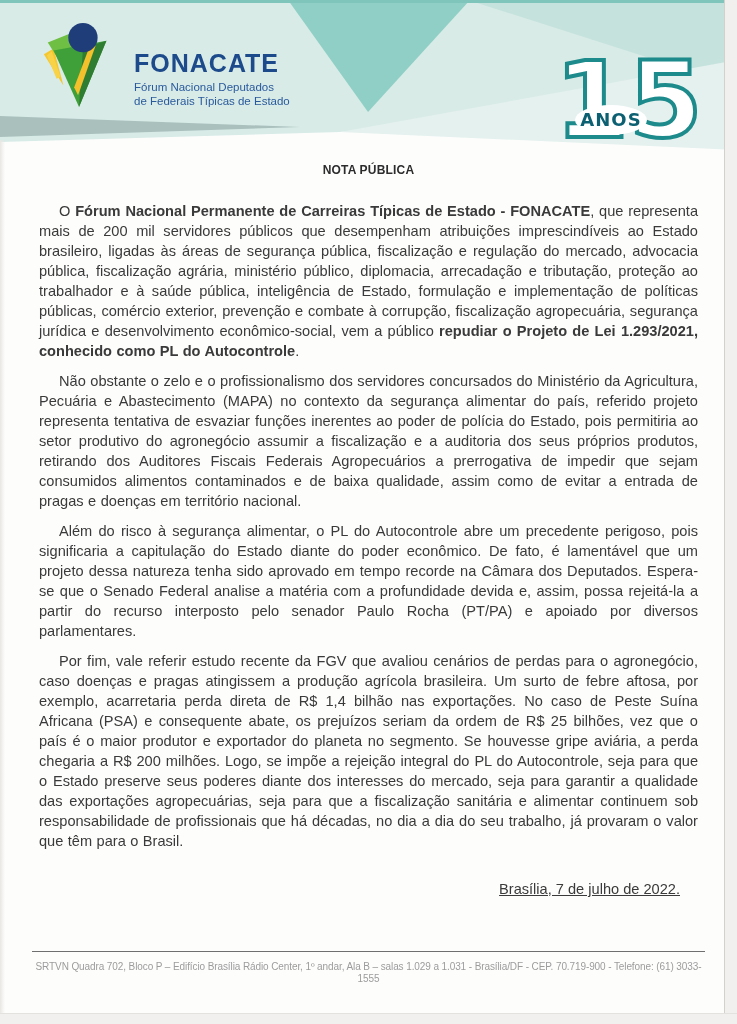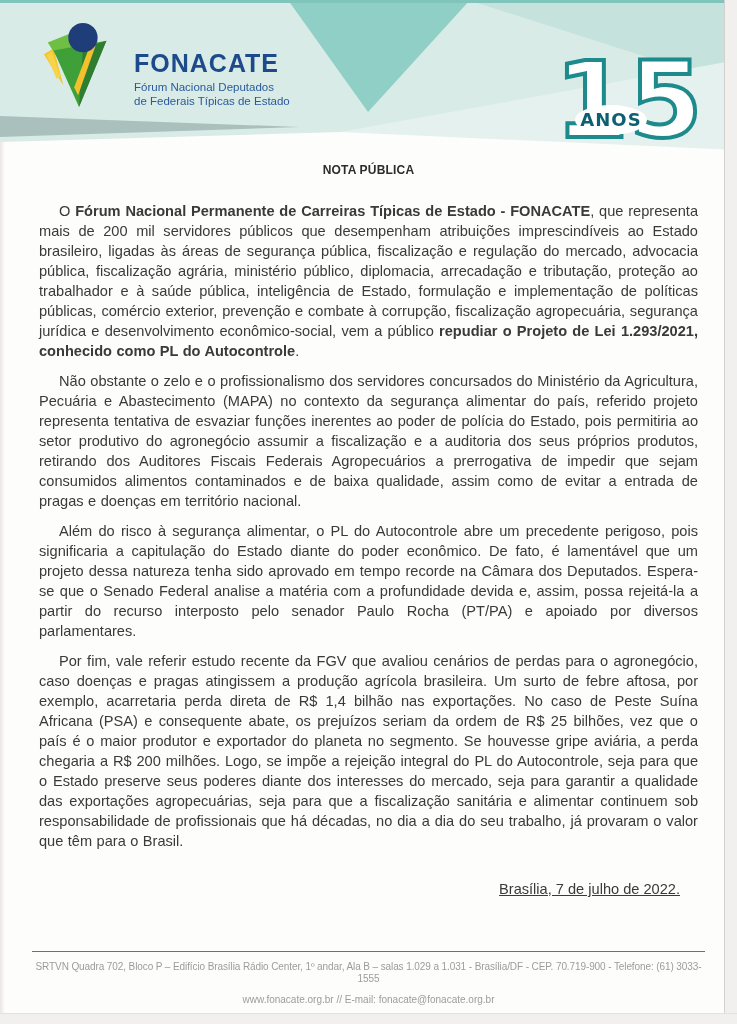--- a/index.html
+++ b/index.html
@@ -108,20 +108,19 @@
       <p>Além do risco à segurança alimentar, o PL do Autocontrole abre um precedente perigoso, pois significaria a capitulação do Estado diante do poder econômico. De fato, é lamentável que um projeto dessa natureza tenha sido aprovado em tempo recorde na Câmara dos Deputados. Espera-se que o Senado Federal analise a matéria com a profundidade devida e, assim, possa rejeitá-la a partir do recurso interposto pelo senador Paulo Rocha (PT/PA) e apoiado por diversos parlamentares.</p>
       <p>Por fim, vale referir estudo recente da FGV que avaliou cenários de perdas para o agronegócio, caso doenças e pragas atingissem a produção agrícola brasileira. Um surto de febre aftosa, por exemplo, acarretaria perda direta de R$ 1,4 bilhão nas exportações. No caso de Peste Suína Africana (PSA) e consequente abate, os prejuízos seriam da ordem de R$ 25 bilhões, vez que o país é o maior produtor e exportador do planeta no segmento. Se houvesse gripe aviária, a perda chegaria a R$ 200 milhões. Logo, se impõe a rejeição integral do PL do Autocontrole, seja para que o Estado preserve seus poderes diante dos interesses do mercado, seja para garantir a qualidade das exportações agropecuárias, seja para que a fiscalização sanitária e alimentar continuem sob responsabilidade de profissionais que há décadas, no dia a dia do seu trabalho, já provaram o valor que têm para o Brasil.</p>
 
       <div class="date-line">Brasília, 7 de julho de 2022.</div>
 
     </div>
   </div>
 
   <div class="footer">
     <div class="footer-line1">SRTVN Quadra 702, Bloco P – Edifício Brasília Rádio Center, 1º andar, Ala B – salas 1.029 a 1.031 - Brasília/DF - CEP. 70.719-900 - Telefone: (61) 3033-1555</div>
-    <div class="footer-line2">www.fonacate.org.br // E-mail: fonacate@fonacate.org.br</div>
   </div>
 
   <div class="edge-right"></div>
   <div class="edge-left"></div>
   <div class="edge-bottom"></div>
 
 </div>
 
 </body></html>

